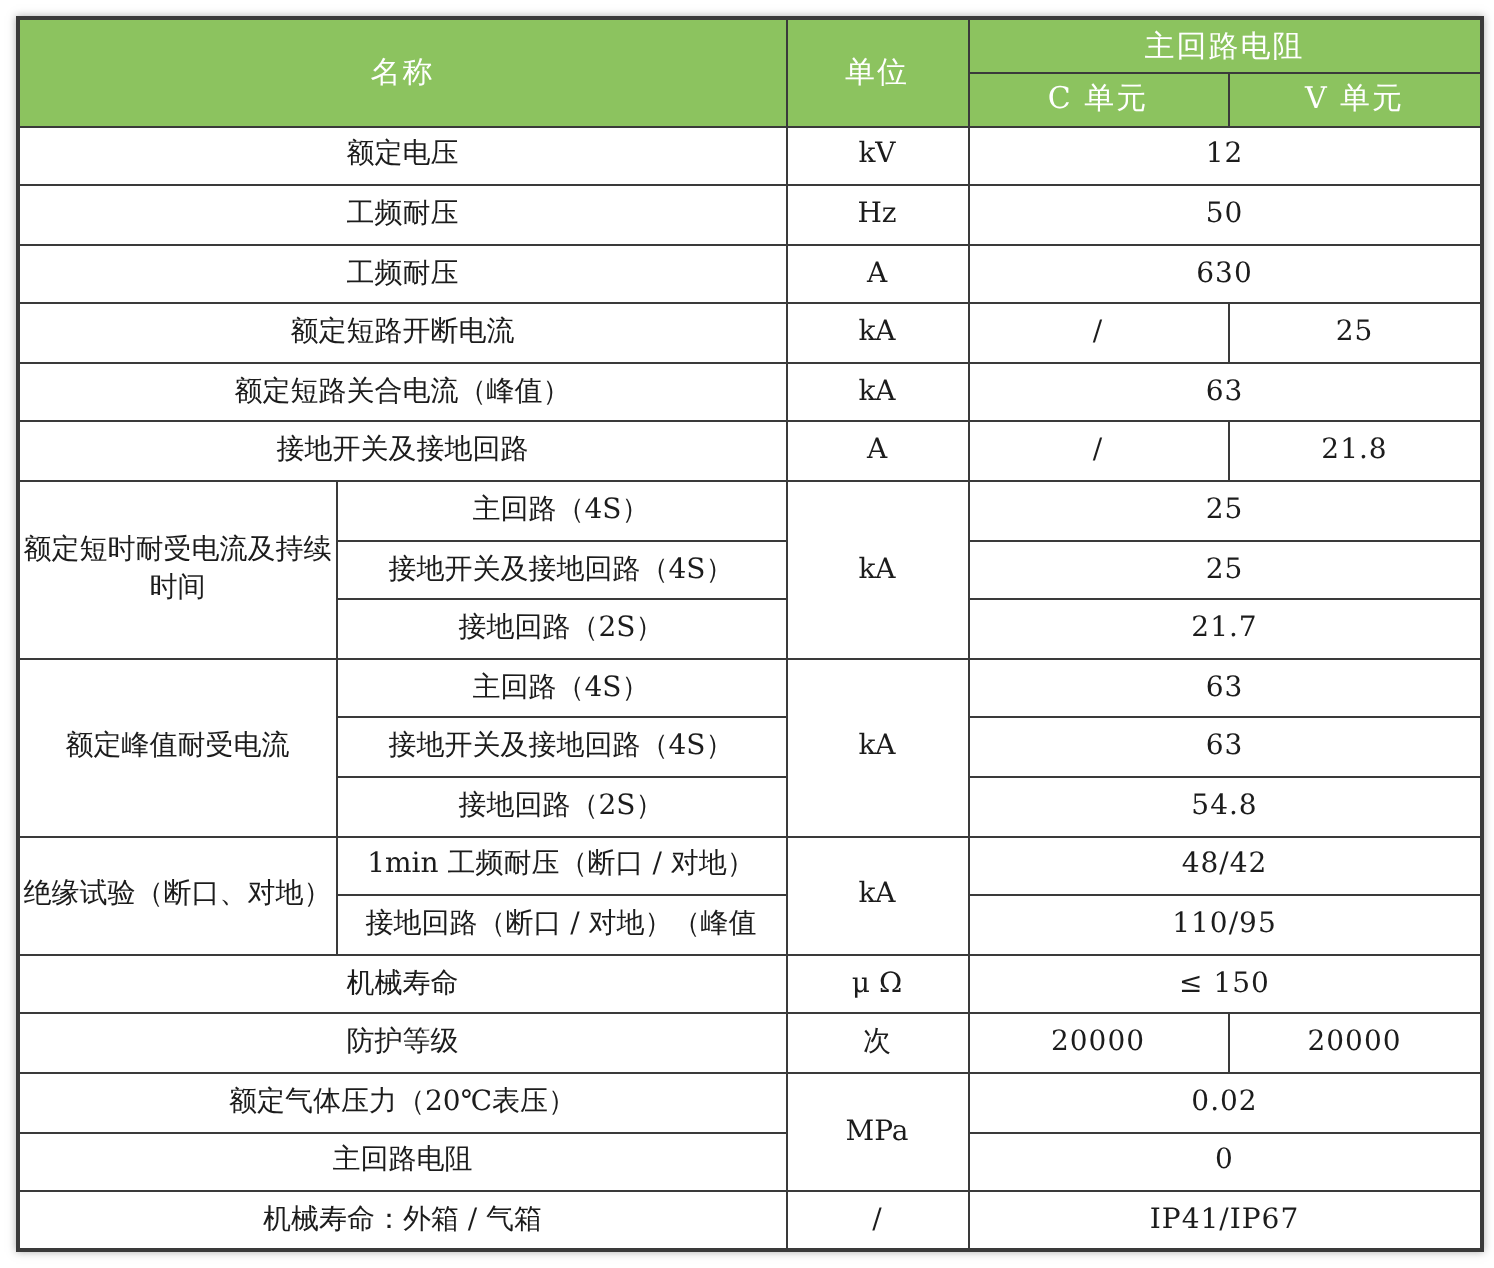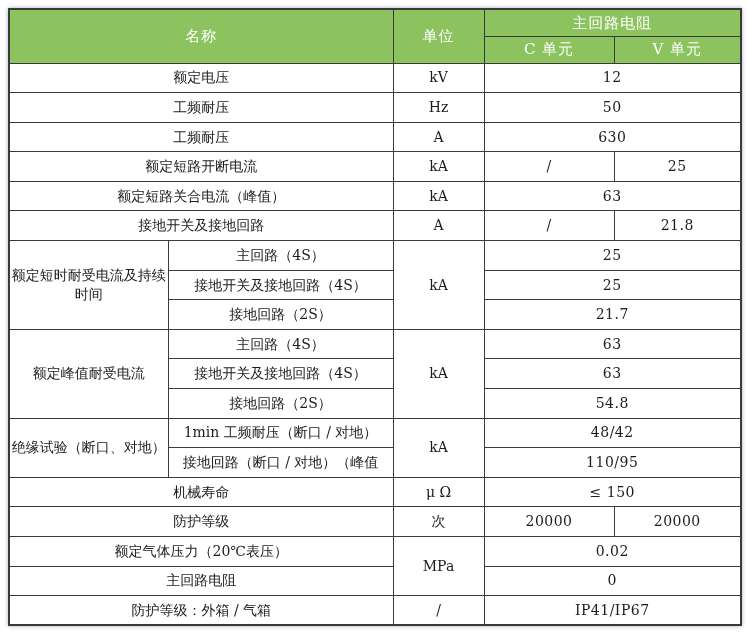--- a/index.html
+++ b/index.html
@@ -143,19 +143,19 @@
     <td colspan="2">额定气体压力（20℃表压）</td>
     <td rowspan="2">MPa</td>
     <td colspan="2" class="num">0.02</td>
   </tr>
   <tr class="d">
     <td colspan="2">主回路电阻</td>
     <td colspan="2" class="num">0</td>
   </tr>
 
   <tr class="d">
-    <td colspan="2">防护等级：外箱 / 气箱</td>
+    <td colspan="2">机械寿命：外箱 / 气箱</td>
     <td>/</td>
     <td colspan="2" class="num">IP41/IP67</td>
   </tr>
 </tbody>
     </table>
 </div>
 
 </body></html>

